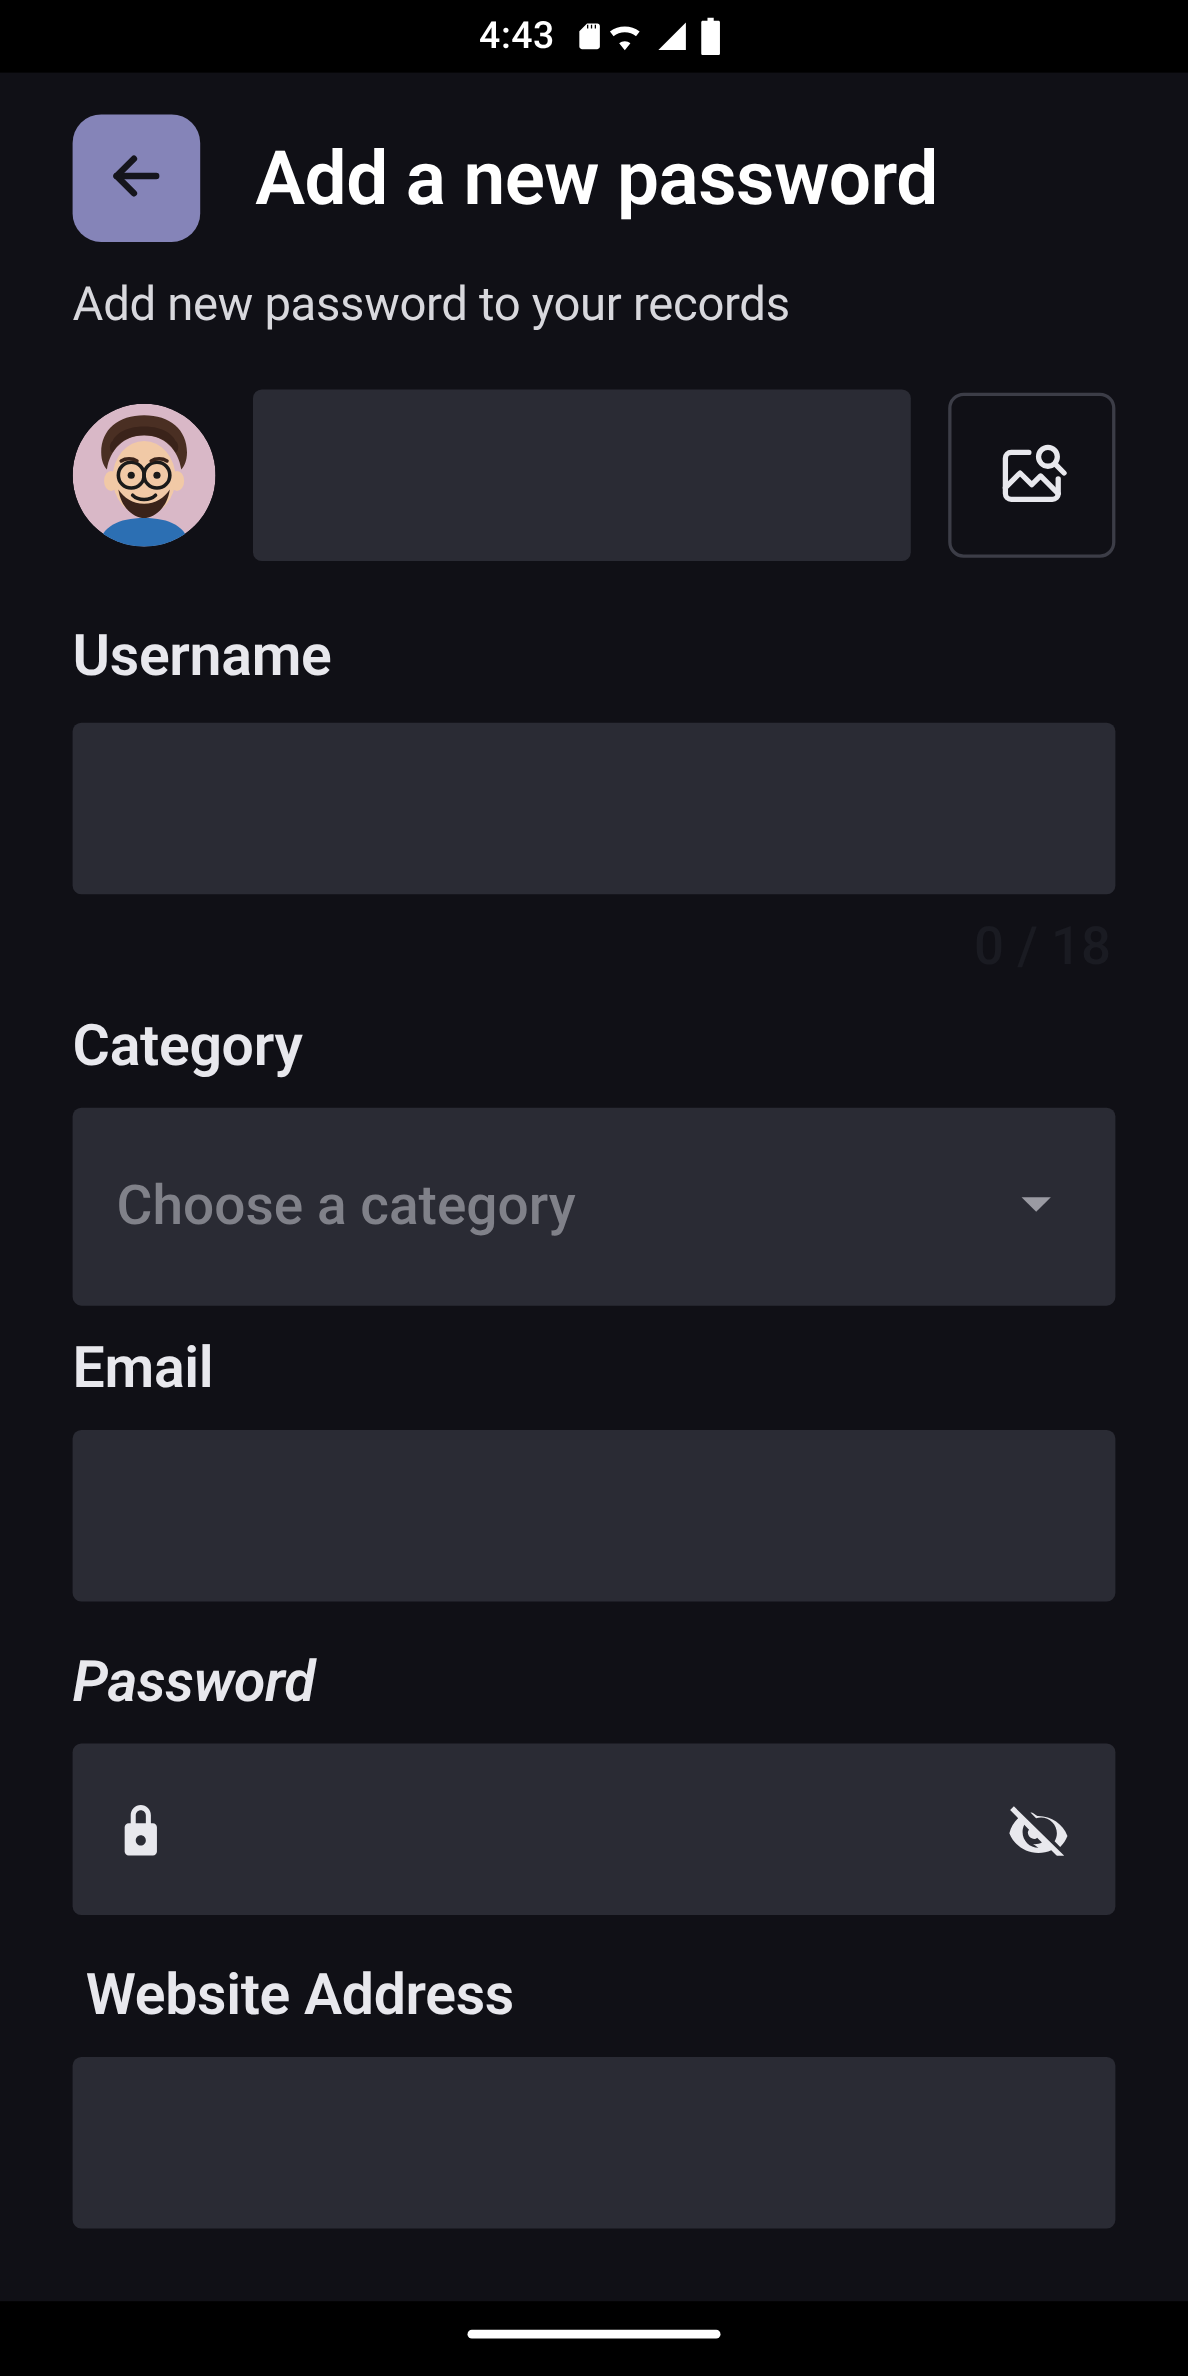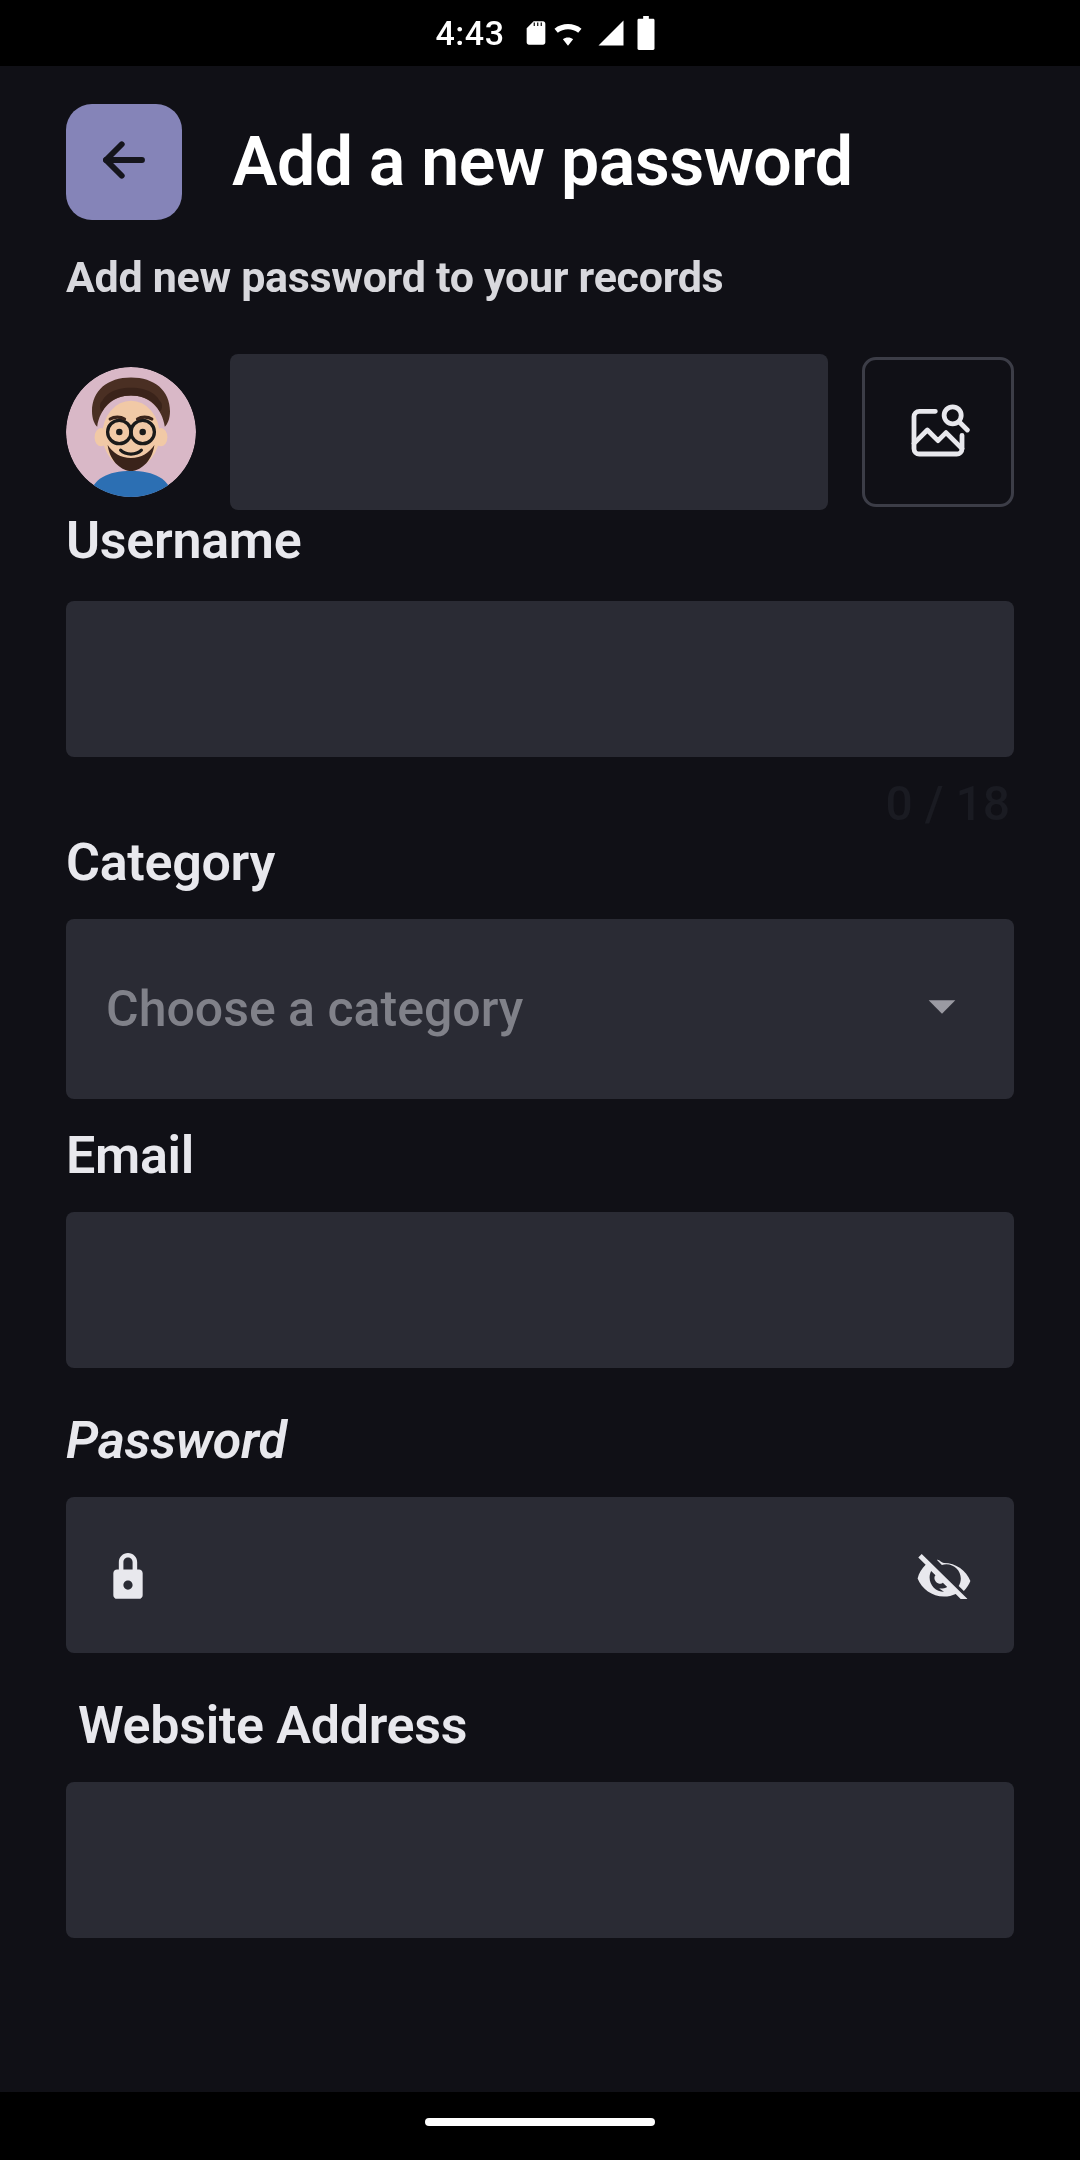--- a/index.html
+++ b/index.html
@@ -43,21 +43,21 @@
       flex-shrink: 0;
     }
     .page-title {
       font-size: 68px;
       font-weight: 600;
       color: #fff;
       letter-spacing: -0.5px;
     }
     .subtitle {
       font-size: 43px;
-      font-weight: 700;
+      font-weight: 400;
       color: #d8d8dd;
       margin-top: 32px;
       letter-spacing: -0.3px;
     }
 
     
     .avatar-row {
       display: flex;
       align-items: center;
       gap: 34px;
@@ -108,23 +108,23 @@
     .counter {
       font-size: 48px;
       font-weight: 500;
       color: #1a1b22;
       text-align: right;
       margin-top: 18px;
       padding-right: 4px;
     }
 
     
-    .s-username-label { }
+    .s-username-label { margin-top: 56px; }
     .s-username-input { margin-top: 30px; }
-    .s-category-label { }
+    .s-category-label { margin-top: 32px; }
     .s-category-input { margin-top: 26px; }
     .s-email-label    { margin-top: 26px; }
     .s-email-input    { margin-top: 26px; }
     .s-password-label { margin-top: 42px; font-style: italic; }
     .s-password-input { margin-top: 26px; }
     .s-website-label  { margin-top: 42px; margin-left: 12px; }
     .s-website-input  { margin-top: 26px; }
 
     
     .nav-bar { height: 68px; display: flex; align-items: center; justify-content: center; }

